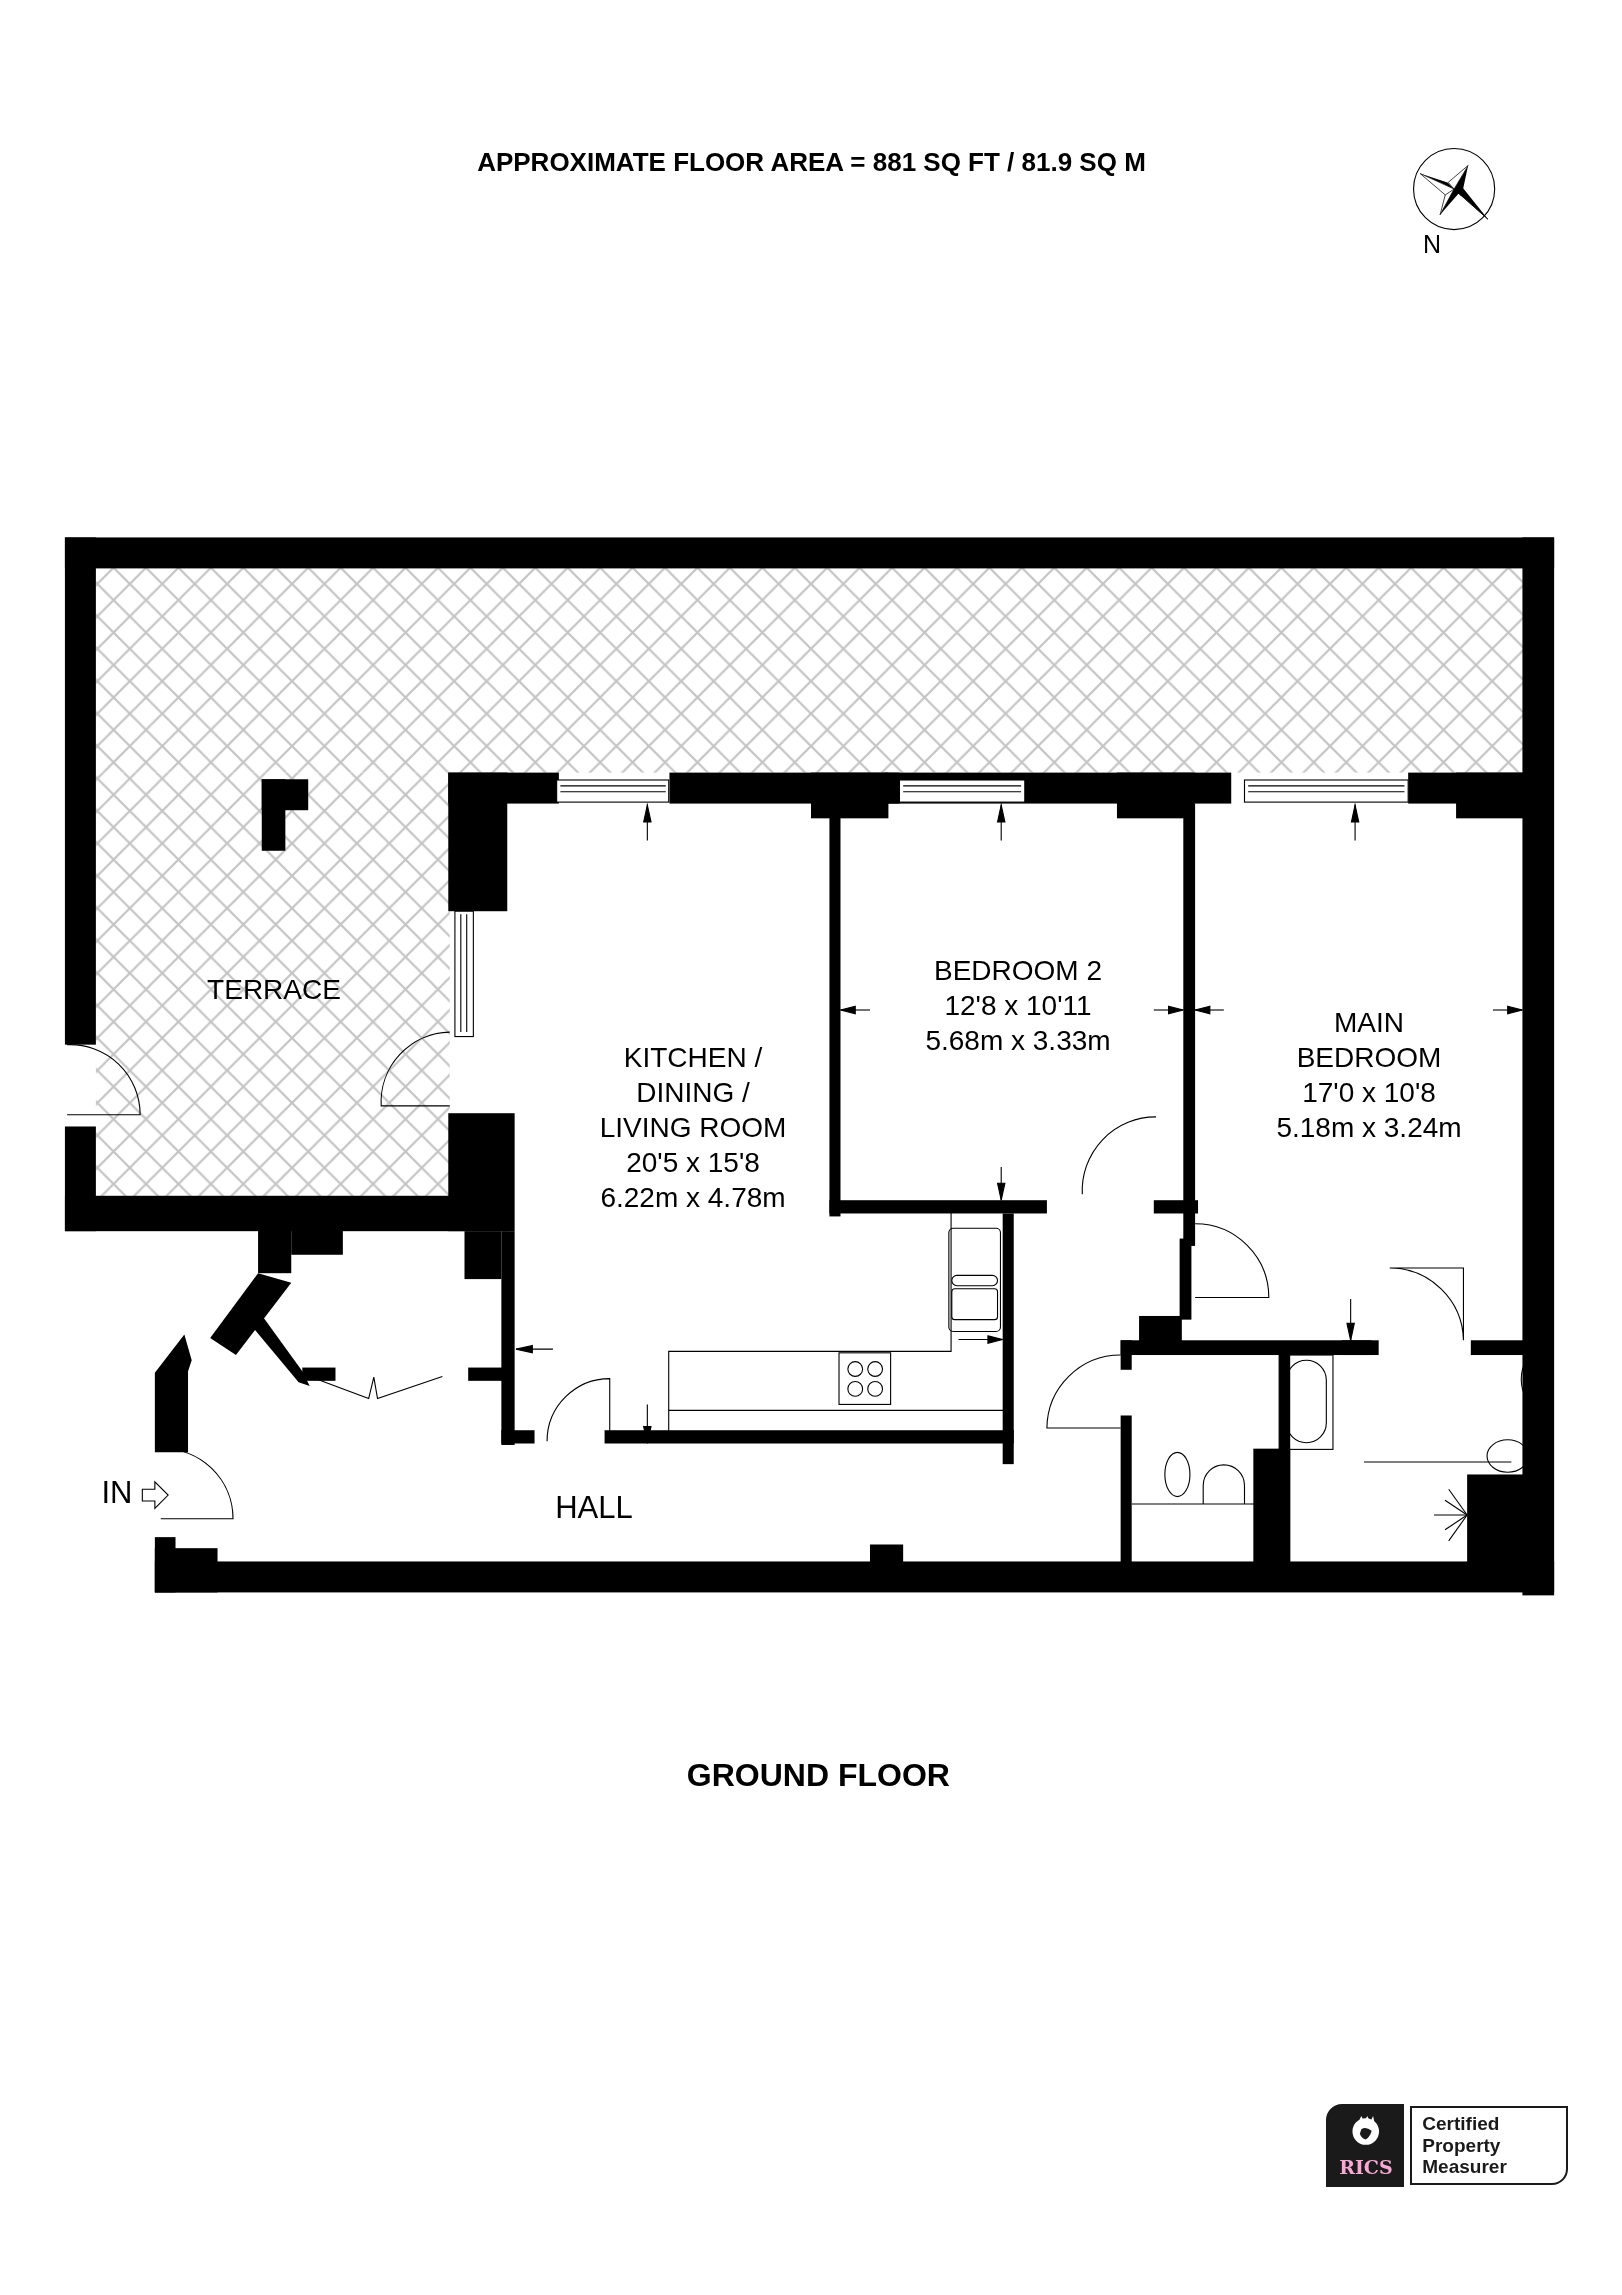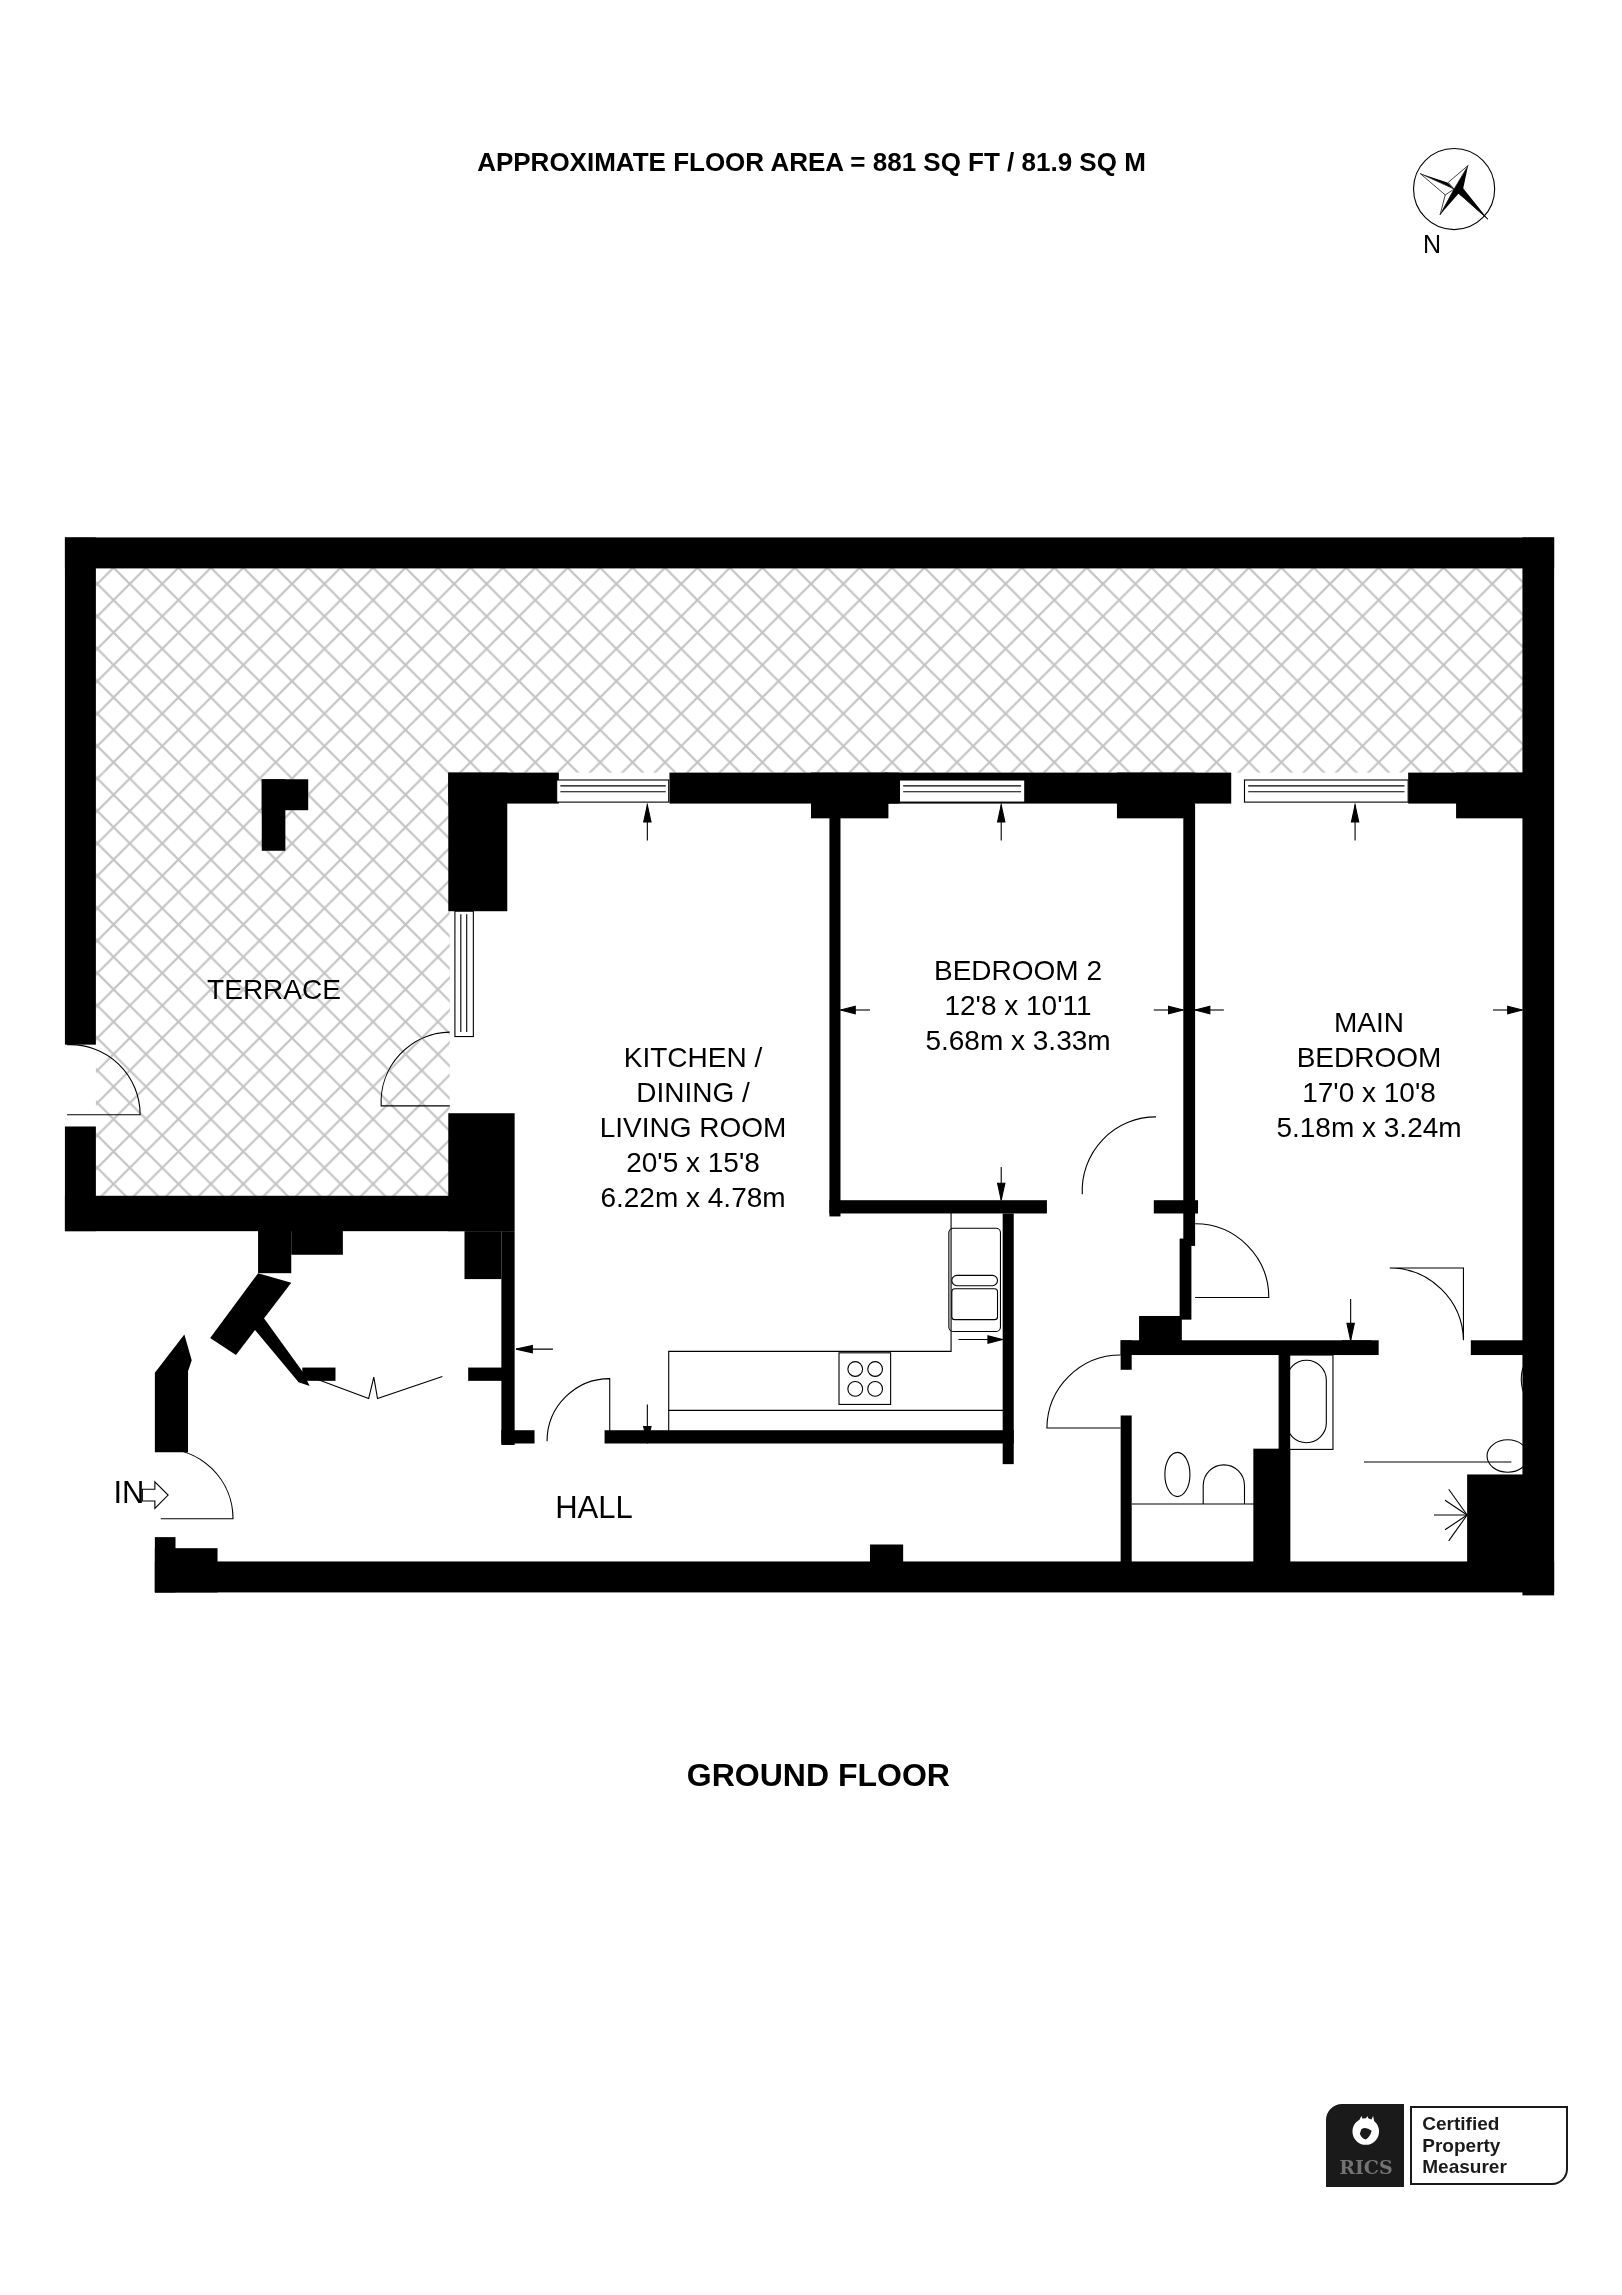--- a/index.html
+++ b/index.html
@@ -6,21 +6,21 @@
   body { width: 1622px; height: 2295px; position: relative; overflow: hidden; font-family: "Liberation Sans", sans-serif; color: #000; }
   .title { position: absolute; left: 0; width: 811px; top: 147px; text-align: center; font-weight: bold; font-size: 26px; letter-spacing: 0px; margin-left: 406px; }
   .compass { position: absolute; left: 1412px; top: 147px; width: 96px; height: 118px; }
   .compass-n { position: absolute; left: 1423px; top: 230px; font-size: 25px; font-family: "Liberation Sans", sans-serif; }
   .plan { position: absolute; left: 0; top: 0; width: 1622px; height: 2295px; }
   .room-label { position: absolute; text-align: center; font-size: 28px; line-height: 35px; transform: translateX(-50%); white-space: nowrap; }
   .ground-floor { position: absolute; left: 0; width: 1622px; text-align: center; top: 1757px; font-weight: bold; font-size: 32px; margin-left: 7.4px; }
   .footer { position: absolute; left: 44px; width: 1268px; top: 2110px; text-align: center; font-weight: bold; font-size: 23.6px; line-height: 31px; }
   .rics { position: absolute; left: 1326px; top: 2104px; width: 246px; height: 85px; }
   .rics-dark { position: absolute; left: 0; top: 0; width: 78px; height: 83px; background: #1a1a1a; border-radius: 16px 0 0 0; }
-  .rics-text { position: absolute; left: 4.4px; top: 52px; width: 71px; text-align: center; color: #737373; font-family: "DejaVu Serif", serif; font-weight: bold; font-size: 19px; }
+  .rics-text { position: absolute; left: 4.4px; top: 52px; width: 71px; text-align: center; color: #f9a8d4; font-family: "DejaVu Serif", serif; font-weight: bold; font-size: 19px; }
   .rics-lion { position: absolute; left: 25px; top: 8.8px; width: 29.5px; height: 37px; }
   .rics-box { position: absolute; left: 84px; top: 1.5px; width: 158px; height: 79px; border: 2.2px solid #1a1a1a; border-radius: 0 0 16px 0; box-sizing: border-box; }
   .rics-cert { position: absolute; left: 10.3px; top: 5.9px; font-family: Liberation Sans, sans-serif; font-weight: bold; font-size: 19px; line-height: 21.4px; color: #1a1a1a; }
 </style>
 </head>
 <body>
 
 <div class="title">APPROXIMATE FLOOR AREA = 881 SQ FT / 81.9 SQ M</div>
 
 <svg class="compass" viewBox="0 0 130 160">
@@ -213,21 +213,21 @@
 
 <div class="room-label" style="left:1369px; top:1005px;">
   <div>MAIN</div>
   <div>BEDROOM</div>
   <div>17'0 x 10'8</div>
   <div>5.18m x 3.24m</div>
 </div>
 
 <div class="room-label" style="left:594px; top:1490px; font-size:31px;"><span>HALL</span></div>
 
-<div class="room-label" style="left:117px; top:1475px; font-size:31px;margin-left:12px;"><span>IN</span></div>
+<div class="room-label" style="left:117px; top:1475px; font-size:31px;"><span>IN</span></div>
 
 <div class="ground-floor">GROUND FLOOR</div>
 
 <div class="footer">
 </div>
 
 <div class="rics">
   <div class="rics-dark">
     <svg class="rics-lion" viewBox="0 0 40 50">
       <circle cx="20" cy="25" r="18" fill="#fff"></circle>

